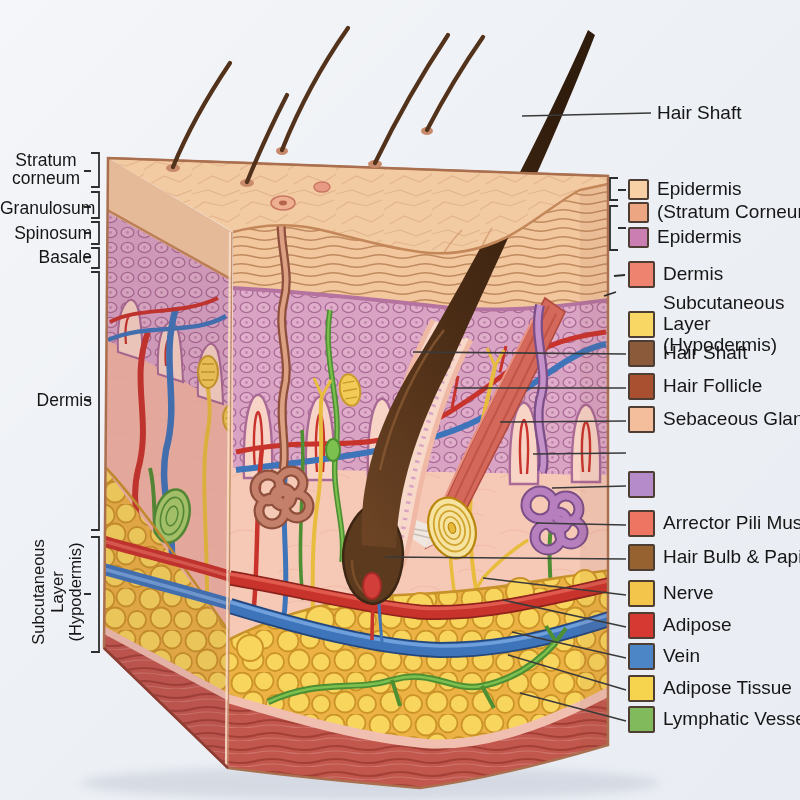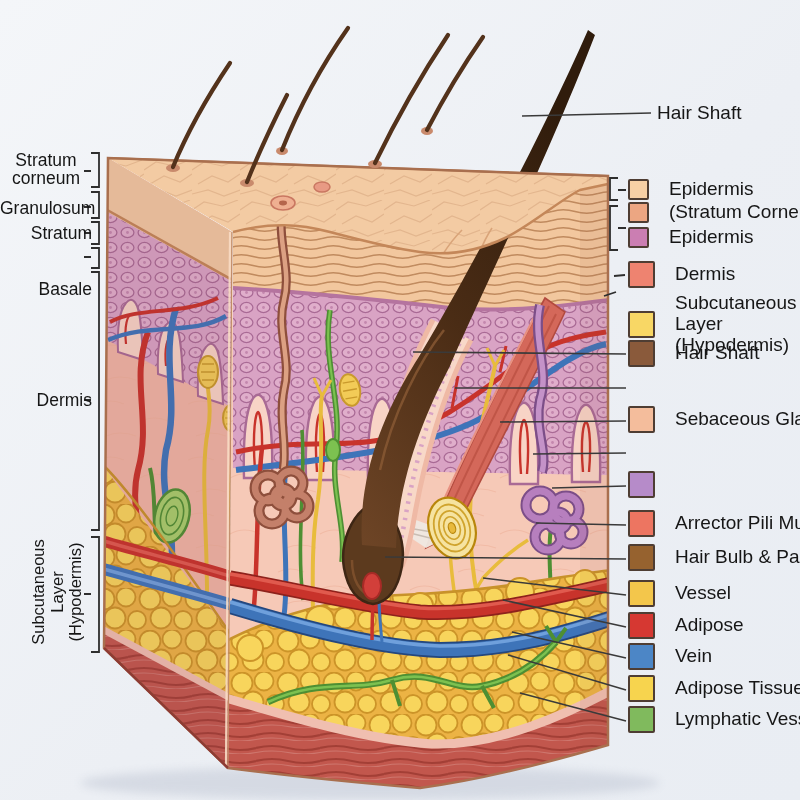--- a/index.html
+++ b/index.html
@@ -8,21 +8,21 @@
          background:linear-gradient(135deg,#F4F6F9 0%,#ECEFF4 55%,#E9EDF3 100%);}
   .stage svg{position:absolute;left:0;top:0;}
   .lbl{position:absolute;color:#161616;font-size:17.5px;line-height:1.05;font-weight:400;}
   .lbl.right-align{text-align:right;width:92px;}
   .hairshaft-top{left:657px;top:103px;font-size:19px;}
   .vlabel{position:absolute;left:-14px;top:561px;width:148px;height:62px;
           transform:rotate(-90deg);transform-origin:center;text-align:center;
           font-size:16.5px;line-height:1.13;color:#161616;}
   .vlabel span{display:block;}
   .legend{position:absolute;left:0;top:0;width:800px;height:800px;pointer-events:none;}
-  .lrow{position:absolute;left:628px;display:flex;align-items:center;gap:20px;}
+  .lrow{position:absolute;left:628px;display:flex;align-items:center;gap:8px;}
   .sw{width:27px;height:27px;border:2px solid #4e3d33;border-radius:2px;flex:0 0 auto;box-sizing:border-box;}
   .lrow.small .sw{width:21px;height:21px;}
   .lt{font-size:19px;color:#161616;line-height:1.1;white-space:nowrap;}
   .lrow.wrap .lt{white-space:normal;width:162px;}
 </style>
 </head>
 <body>
 
 <div class="stage">
 
@@ -347,22 +347,22 @@
     <path d="M91,537 L99,537 L99,652 L91,652 M84,594 L91,594"></path>
     <path d="M618,178 L610,178 L610,200 L618,200 M618,190 L626,190"></path>
     <path d="M618,206 L610,206 L610,250 L618,250 M618,228 L626,228"></path>
     <path d="M614,276 L625,275"></path>
     <path d="M604,296 L616,292"></path>
   </g>
 </svg>
 
 <div class="lbl right-align" style="left:0px;top:151px;text-align:center;">Stratum corneum</div>
 <div class="lbl right-align" style="left:0px;top:199px;">Granulosum</div>
-<div class="lbl right-align" style="left:0px;top:224px;">Stratum</div>
-<div class="lbl right-align" style="left:0px;top:248px;margin-top:32px;">Basale</div>
+<div class="lbl right-align" style="left:0px;top:224px;">Spinosum</div>
+<div class="lbl right-align" style="left:0px;top:248px;">Basale</div>
 <div class="lbl right-align" style="left:0px;top:391px;">Dermis</div>
 
 <div class="vlabel">
   <span>Subcutaneous</span>
   <span>Layer</span>
   <span>(Hypodermis)</span>
 </div>
 
 <div class="lbl hairshaft-top">Hair Shaft</div>
 
@@ -384,38 +384,42 @@
     <span class="lt">Dermis</span>
   </div>
   <div class="lrow wrap" style="top:293px">
     <span class="sw" style="background-color: rgb(248, 215, 101);"></span>
     <span class="lt">Subcutaneous Layer (Hypodermis)</span>
   </div>
   <div class="lrow" style="top:340px">
     <span class="sw" style="background-color: rgb(138, 90, 59);"></span>
     <span class="lt">Hair Shaft</span>
   </div>
+  <div class="lrow" style="top:373px">
+    <span class="sw" style="background-color: rgb(168, 80, 47);"></span>
+    <span class="lt">Hair Follicle</span>
+  </div>
   <div class="lrow" style="top:406px">
     <span class="sw" style="background-color: rgb(244, 189, 156);"></span>
     <span class="lt">Sebaceous Gland</span>
   </div>
   <div class="lrow" style="top:471px">
     <span class="sw" style="background-color: rgb(182, 139, 201);"></span>
   </div>
   <div class="lrow" style="top:510px">
     <span class="sw" style="background-color: rgb(237, 117, 97);"></span>
     <span class="lt">Arrector Pili Muscle</span>
   </div>
   <div class="lrow" style="top:544px">
     <span class="sw" style="background-color: rgb(150, 98, 47);"></span>
     <span class="lt">Hair Bulb &amp; Papilla</span>
   </div>
   <div class="lrow" style="top:580px">
     <span class="sw" style="background-color: rgb(243, 198, 75);"></span>
-    <span class="lt">Vessel</span>
+    <span class="lt">Nerve</span>
   </div>
   <div class="lrow" style="top:612px">
     <span class="sw" style="background-color: rgb(214, 56, 50);"></span>
     <span class="lt">Adipose</span>
   </div>
   <div class="lrow" style="top:643px">
     <span class="sw" style="background-color: rgb(76, 134, 198);"></span>
     <span class="lt">Vein</span>
   </div>
   <div class="lrow" style="top:675px">

